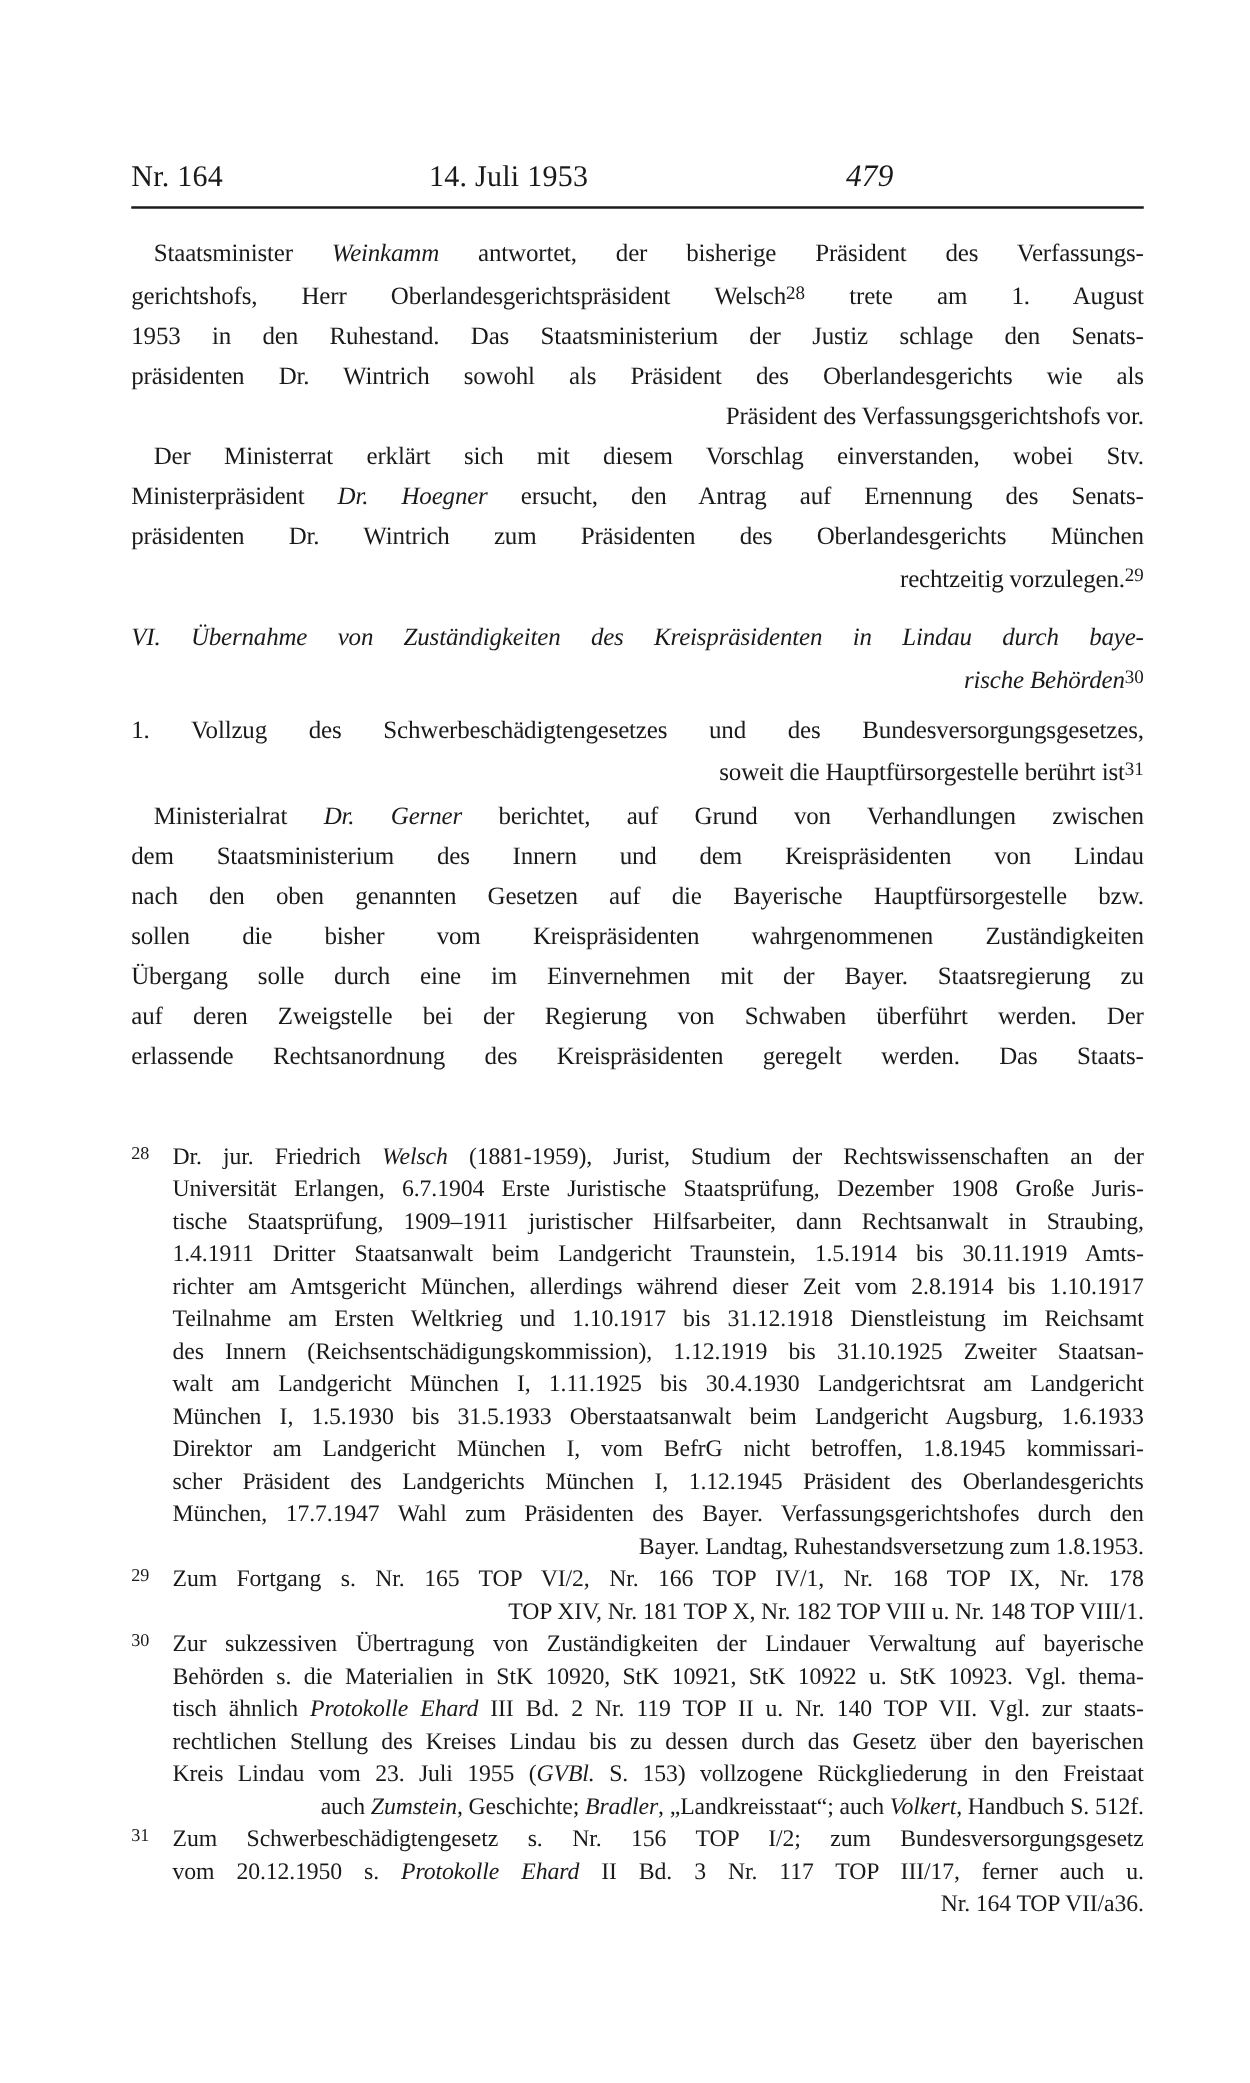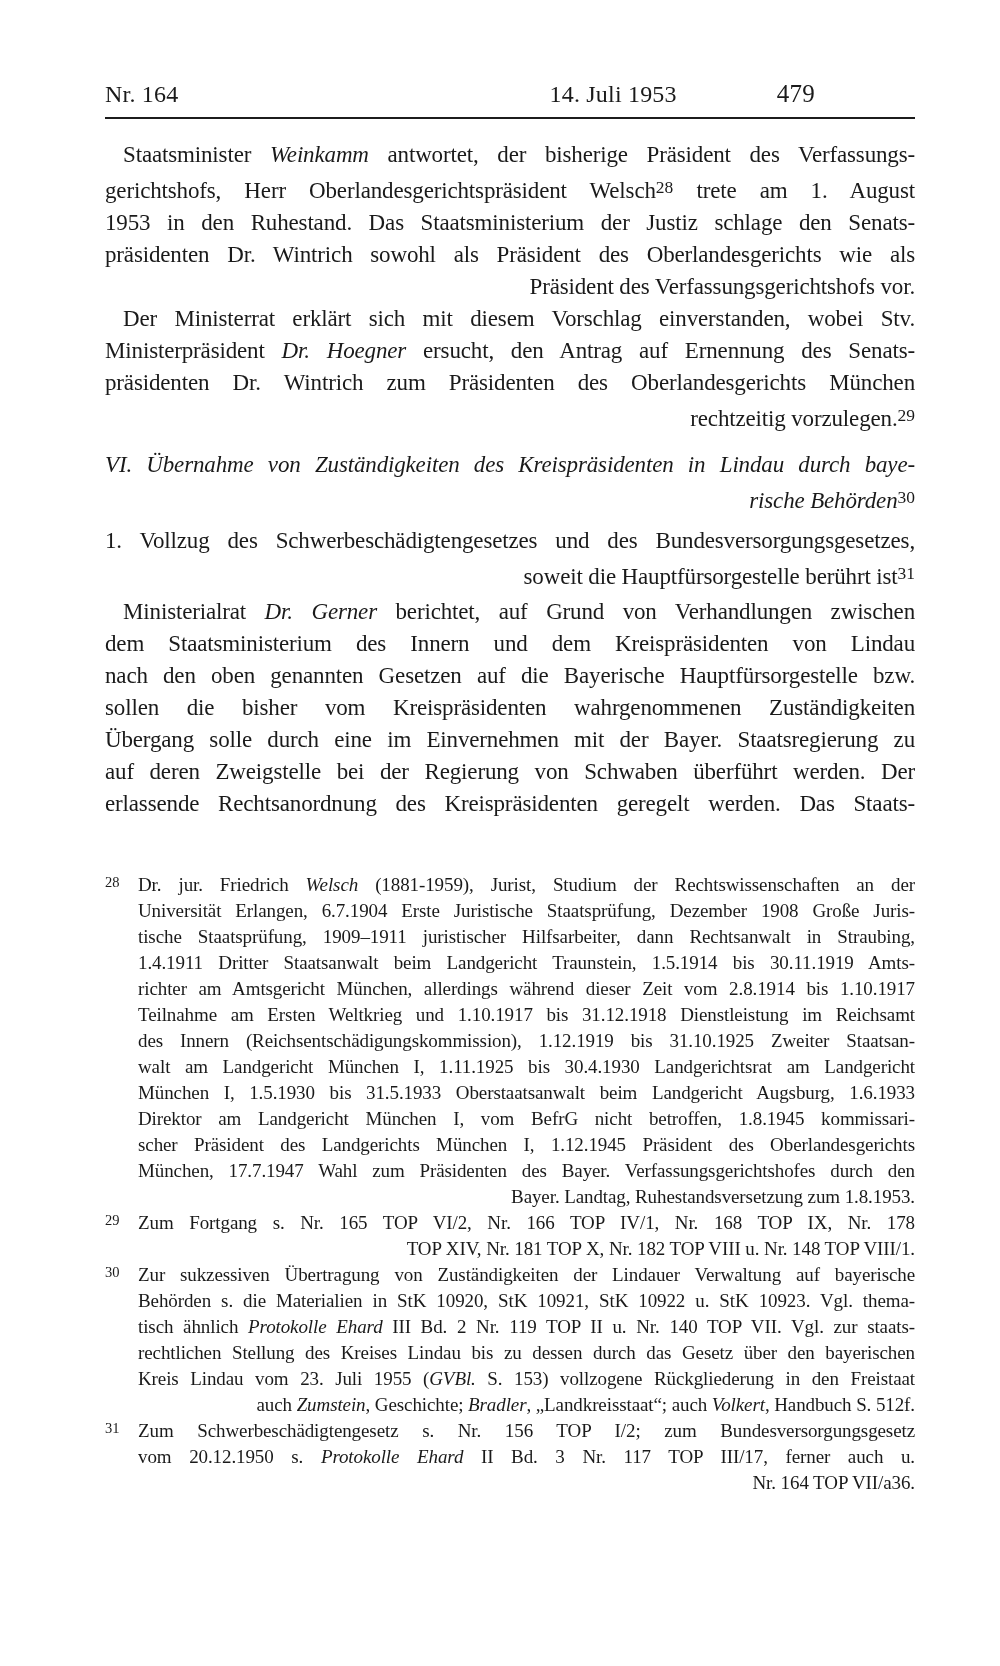--- a/index.html
+++ b/index.html
@@ -5,39 +5,40 @@
   html, body { margin: 0; padding: 0; }
   body {
     width: 1000px; height: 1666px;
     background: #ffffff;
     color: #1a1a1a;
     font-family: "Liberation Serif", "DejaVu Serif", serif;
     overflow: hidden;
   }
   .page-inner {
     padding: 80px 85px 0 105px; 
+    margin-top: 48px;
   }
   
   .page-header {
     display: flex;
     font-size: 24px;
     line-height: 28px;
     letter-spacing: 0.2px;
   }
   .page-header .h-left  { flex: 1; text-align: left; }
-  .page-header .h-mid   { flex: 1.4; text-align: right; }
-  .page-header .h-right { flex: 1; text-align: center; font-size: 25px; }
+  .page-header .h-mid   { flex: 1.4; text-align: left; }
+  .page-header .h-right { flex: 1; text-align: left; font-size: 25px; font-style: italic; }
   .header-rule {
     margin-top: 9px;
     border-bottom: 2.5px solid #1c1c1c;
   }
   
   .body-text {
     margin-top: 20px;
-    font-size: 23px;
+    font-size: 20px;
     line-height: 32px;
     letter-spacing: -0.15px;
   }
   .line { white-space: nowrap; text-align: right; }
   .line.just {
     white-space: normal;
     text-align: justify;
     text-align-last: justify;
     -moz-text-align-last: justify;
   }

